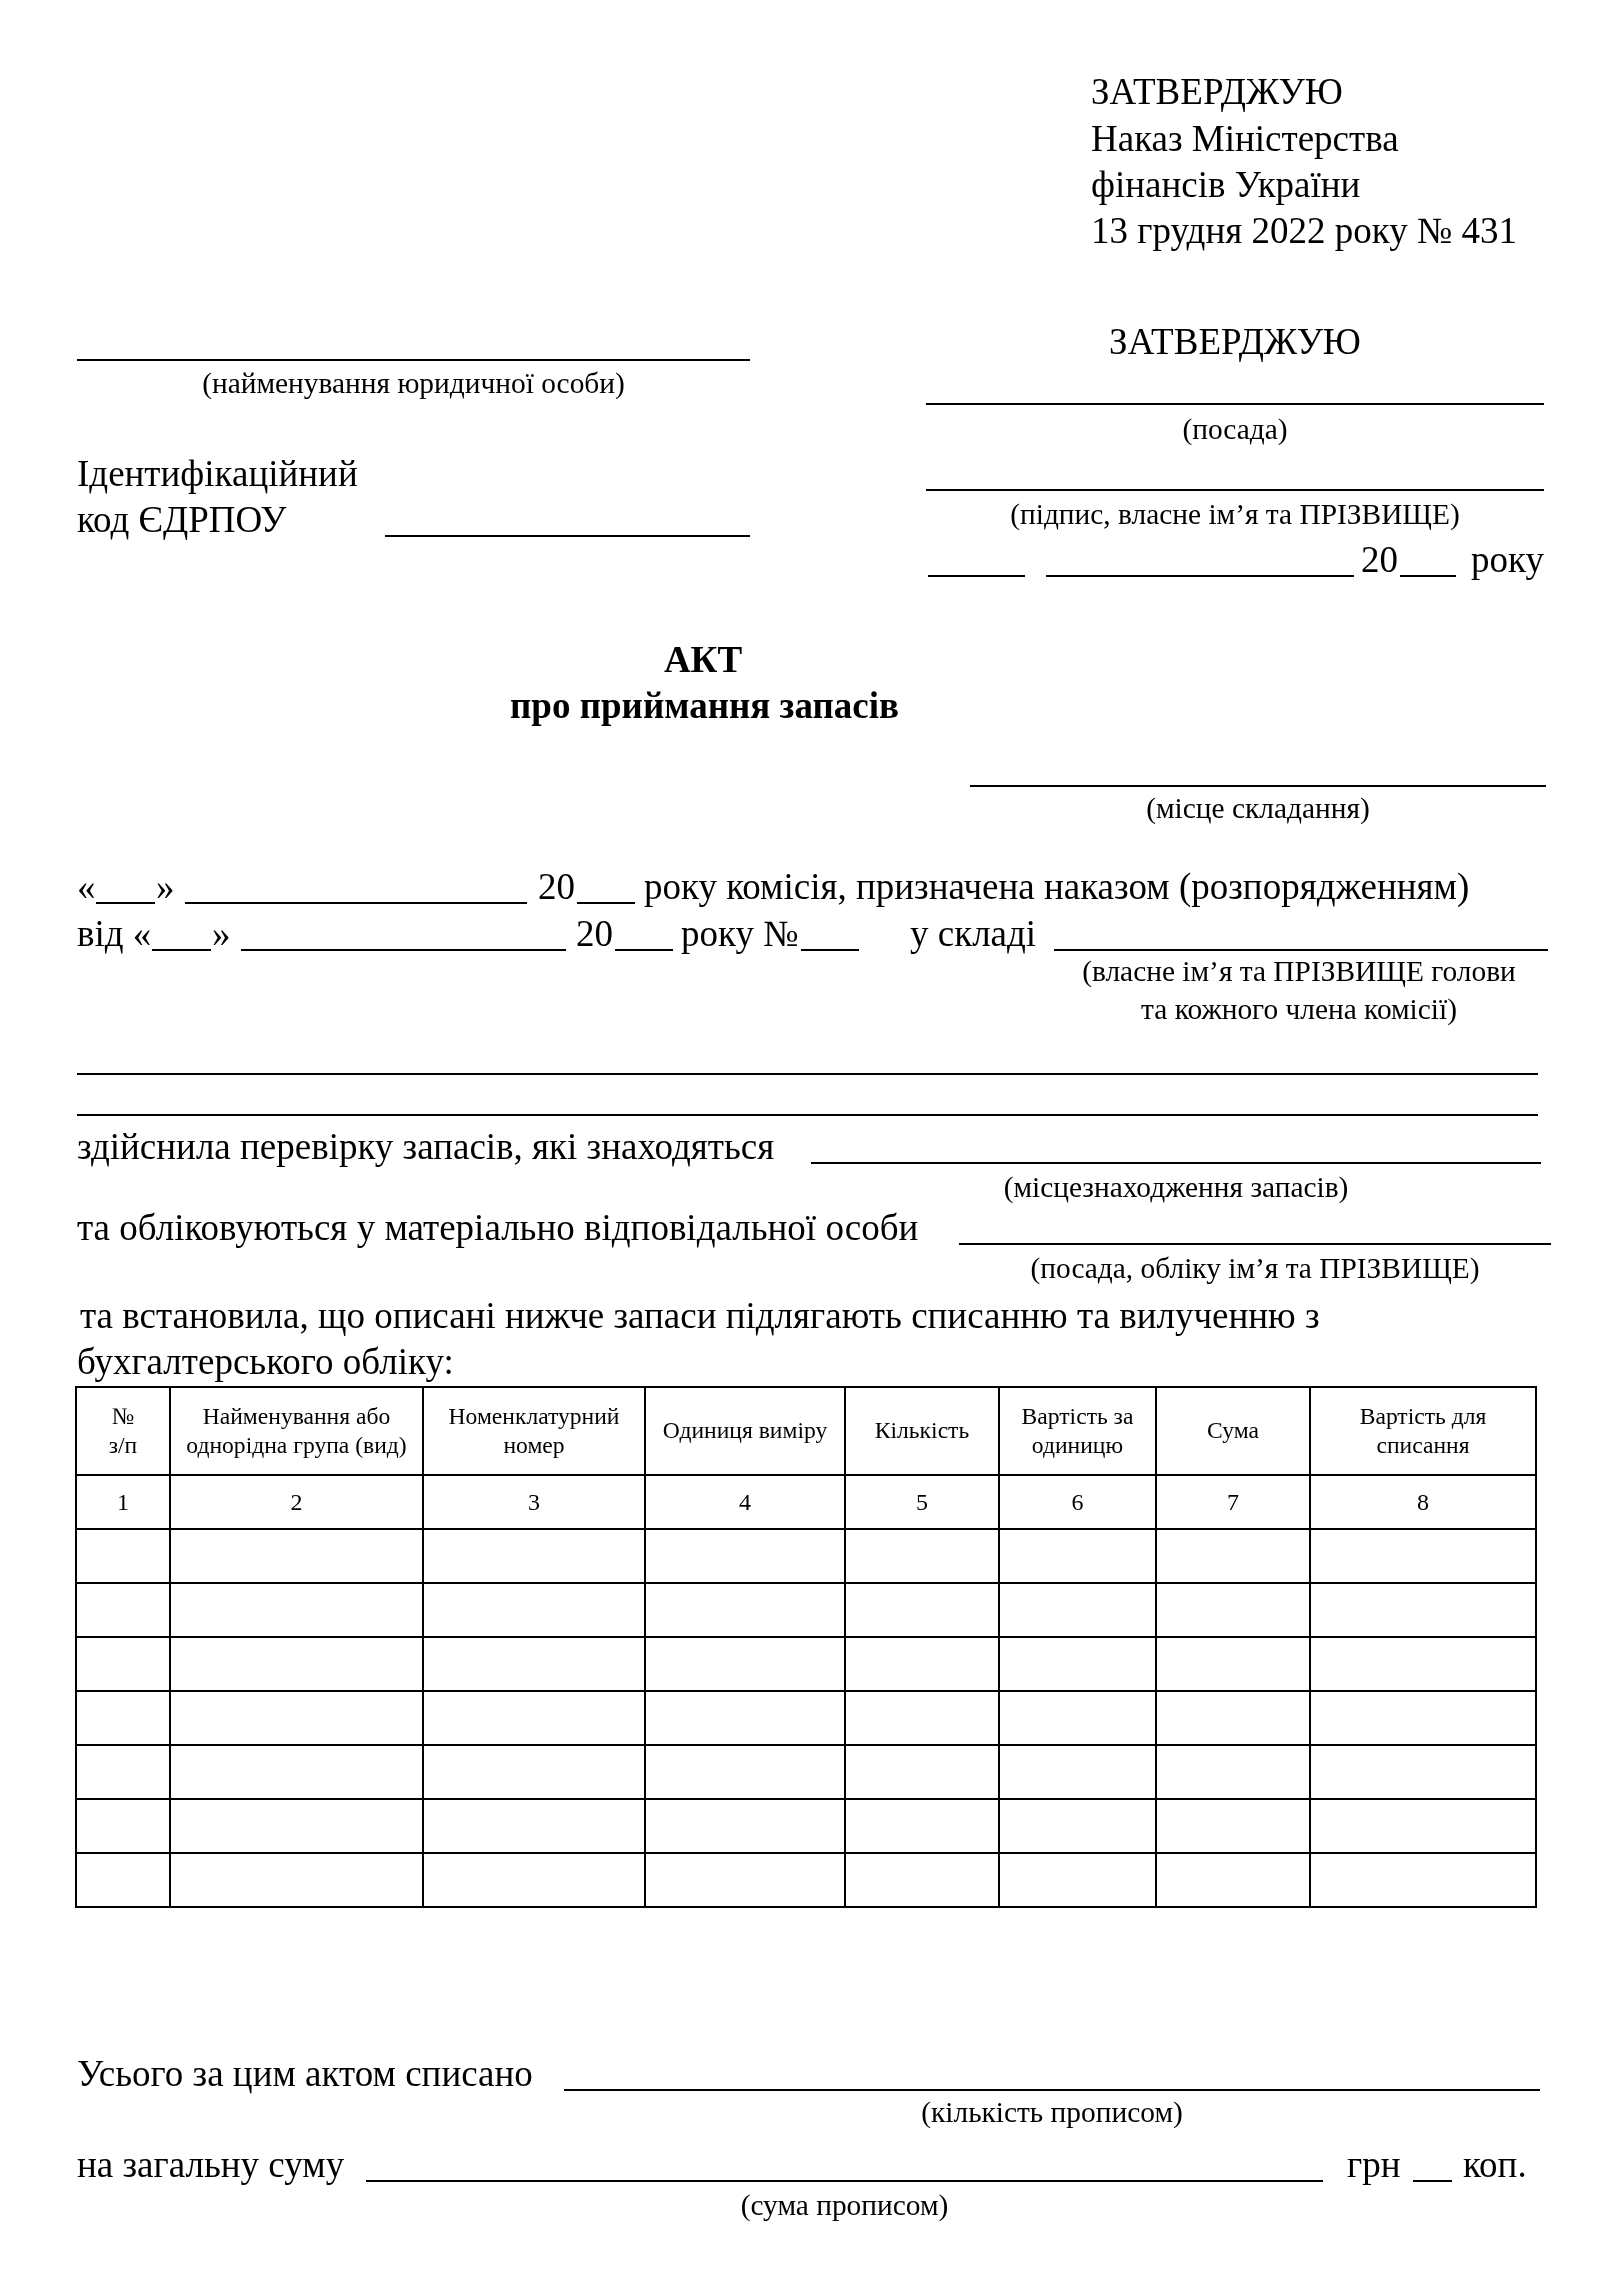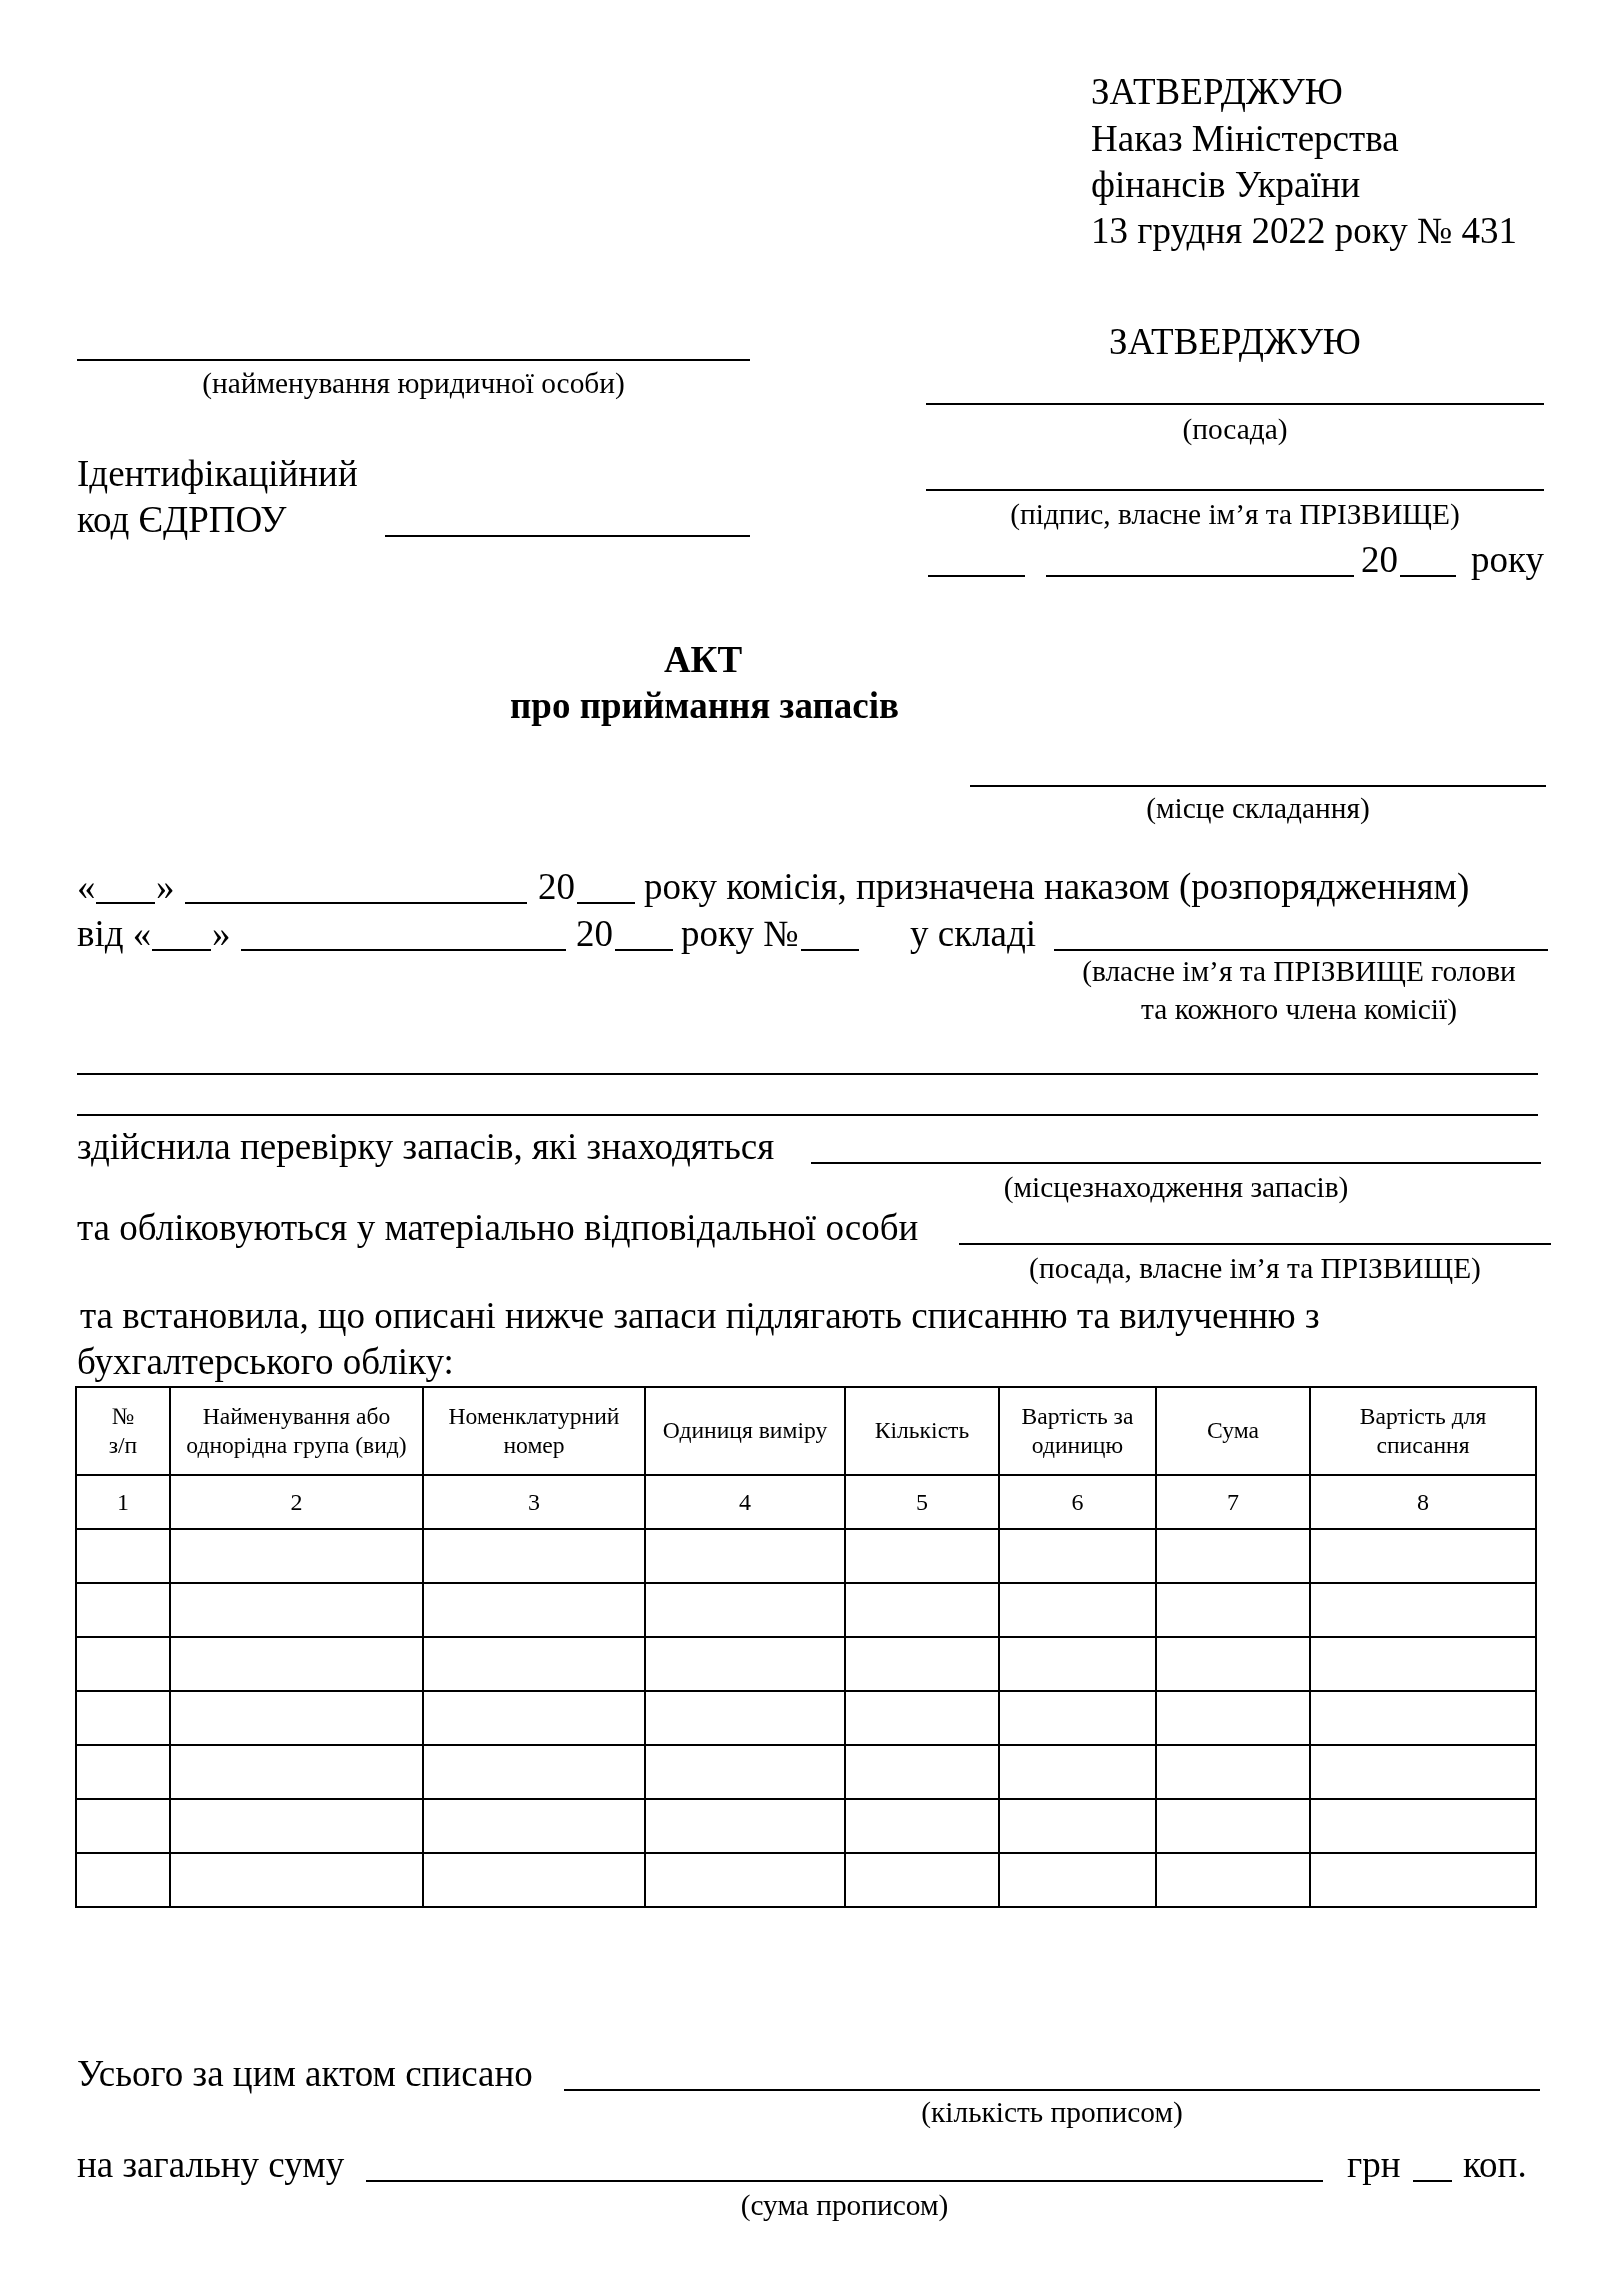--- a/index.html
+++ b/index.html
@@ -76,21 +76,21 @@
 
 <div class="line" style="left:77px; top:1073px; width:1461px;"></div>
 <div class="line" style="left:77px; top:1114px; width:1461px;"></div>
 
 <div class="abs big" style="left:77px; top:1128px;">здійснила перевірку запасів, які знаходяться</div>
 <div class="line" style="left:811px; top:1162px; width:730px;"></div>
 <div class="abs small center" style="left:811px; width:730px; top:1173px;">(місцезнаходження запасів)</div>
 
 <div class="abs big" style="left:77px; top:1209px;">та обліковуються у матеріально відповідальної особи</div>
 <div class="line" style="left:959px; top:1243px; width:592px;"></div>
-<div class="abs small center" style="left:959px; width:592px; top:1254px;">(посада, власне ім’я та ПРІЗВИЩЕ)</div>
+<div class="abs small center" style="left:959px; width:592px; top:1254px;">(посада, обліку ім’я та ПРІЗВИЩЕ)</div>
 
 <div class="abs big" style="left:80px; top:1297px;">та встановила, що описані нижче запаси підлягають списанню та вилученню з</div>
 <div class="abs big" style="left:77px; top:1343px;">бухгалтерського обліку:</div>
 
 <table class="act">
   <colgroup>
     <col style="width:94px">
       <col style="width:253px">
       <col style="width:222px">
       <col style="width:200px">

